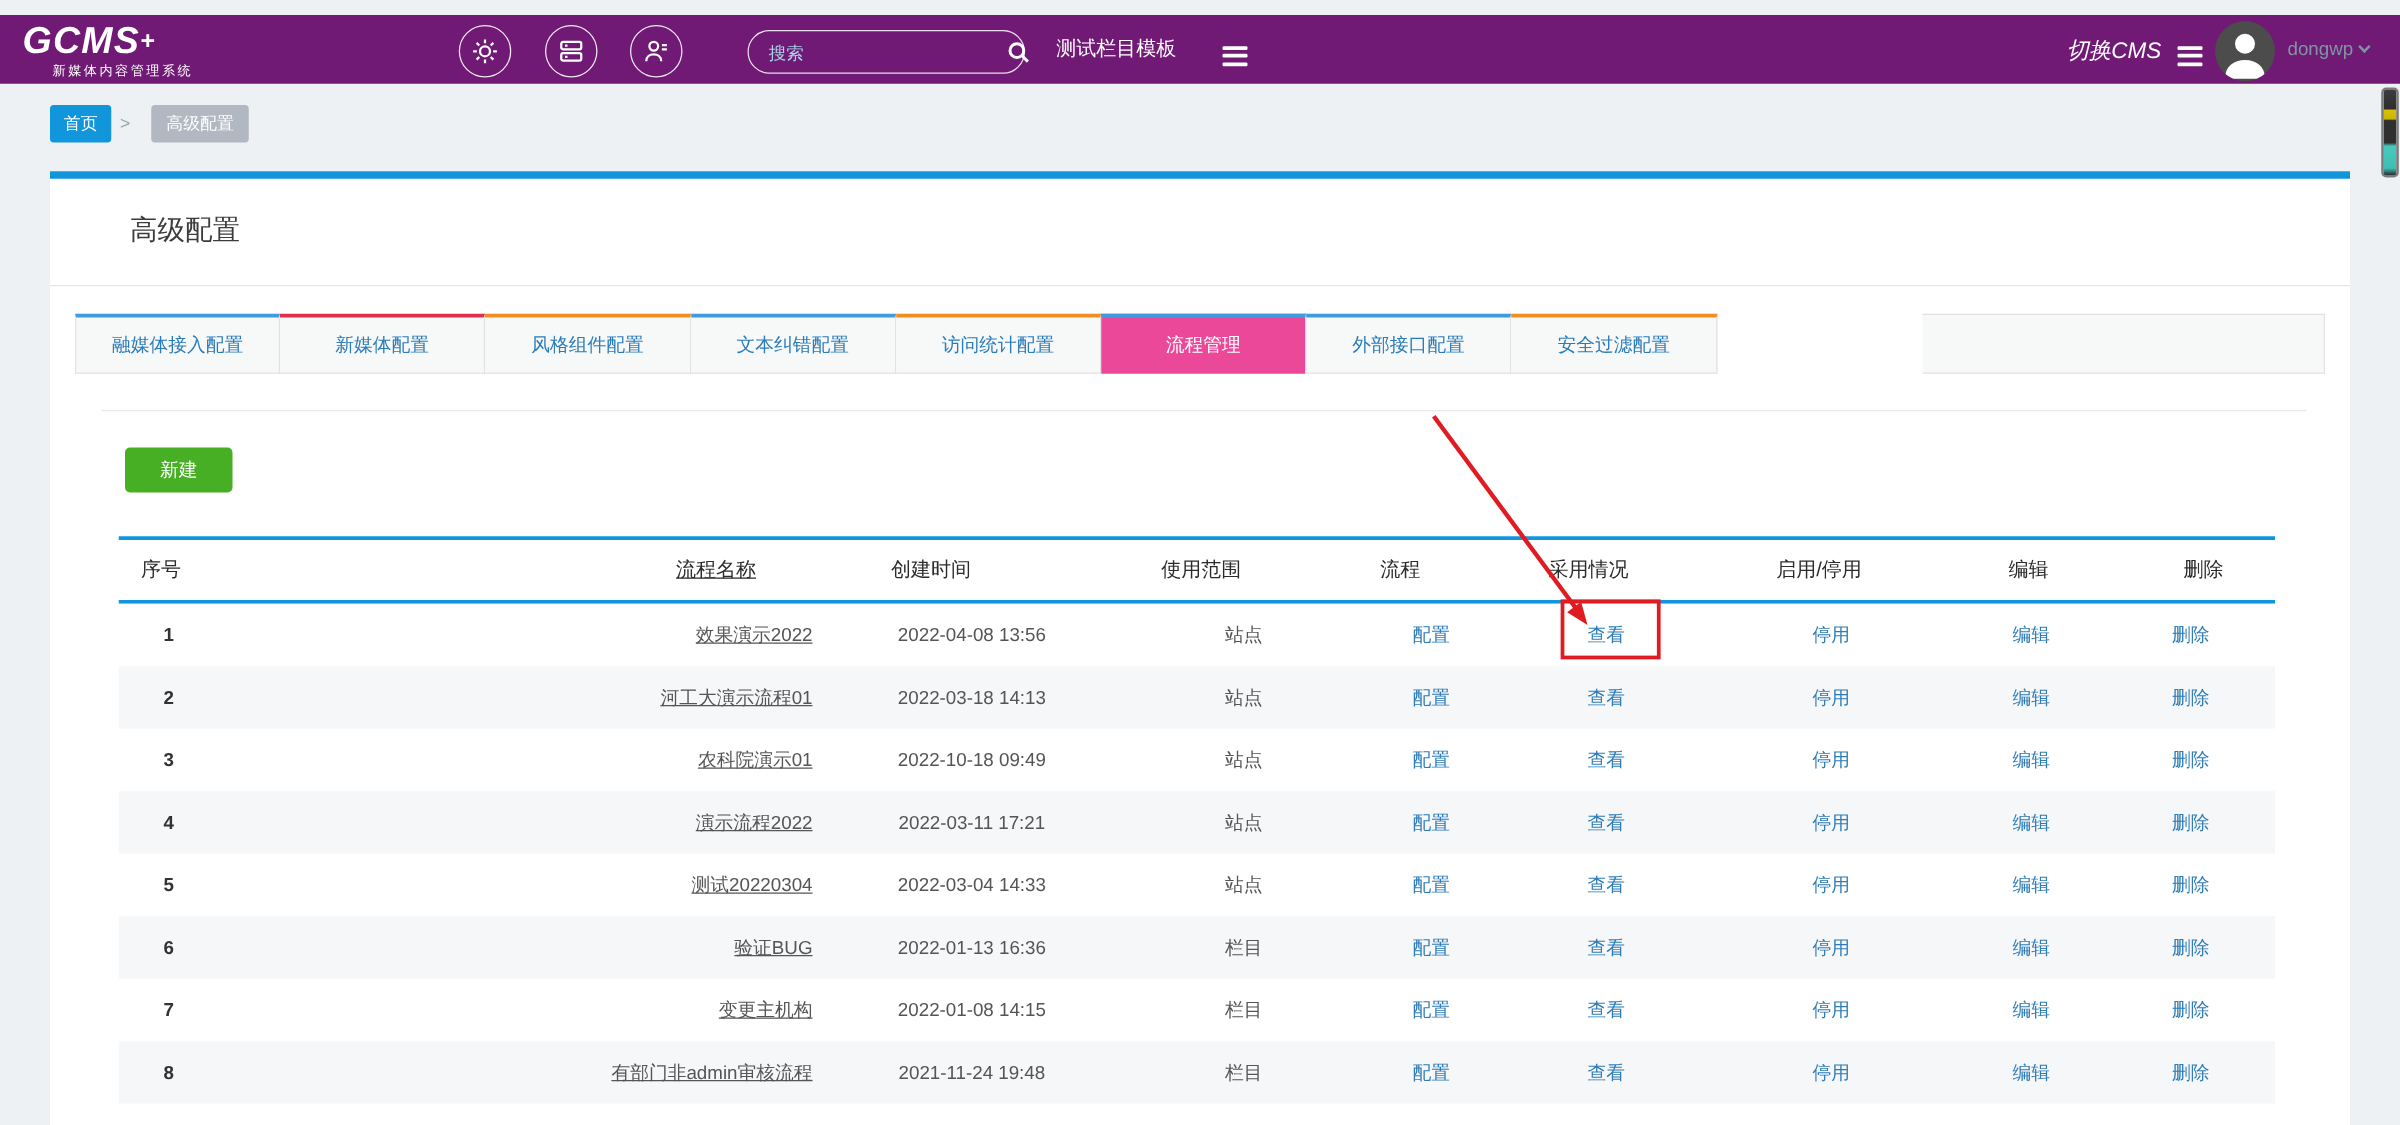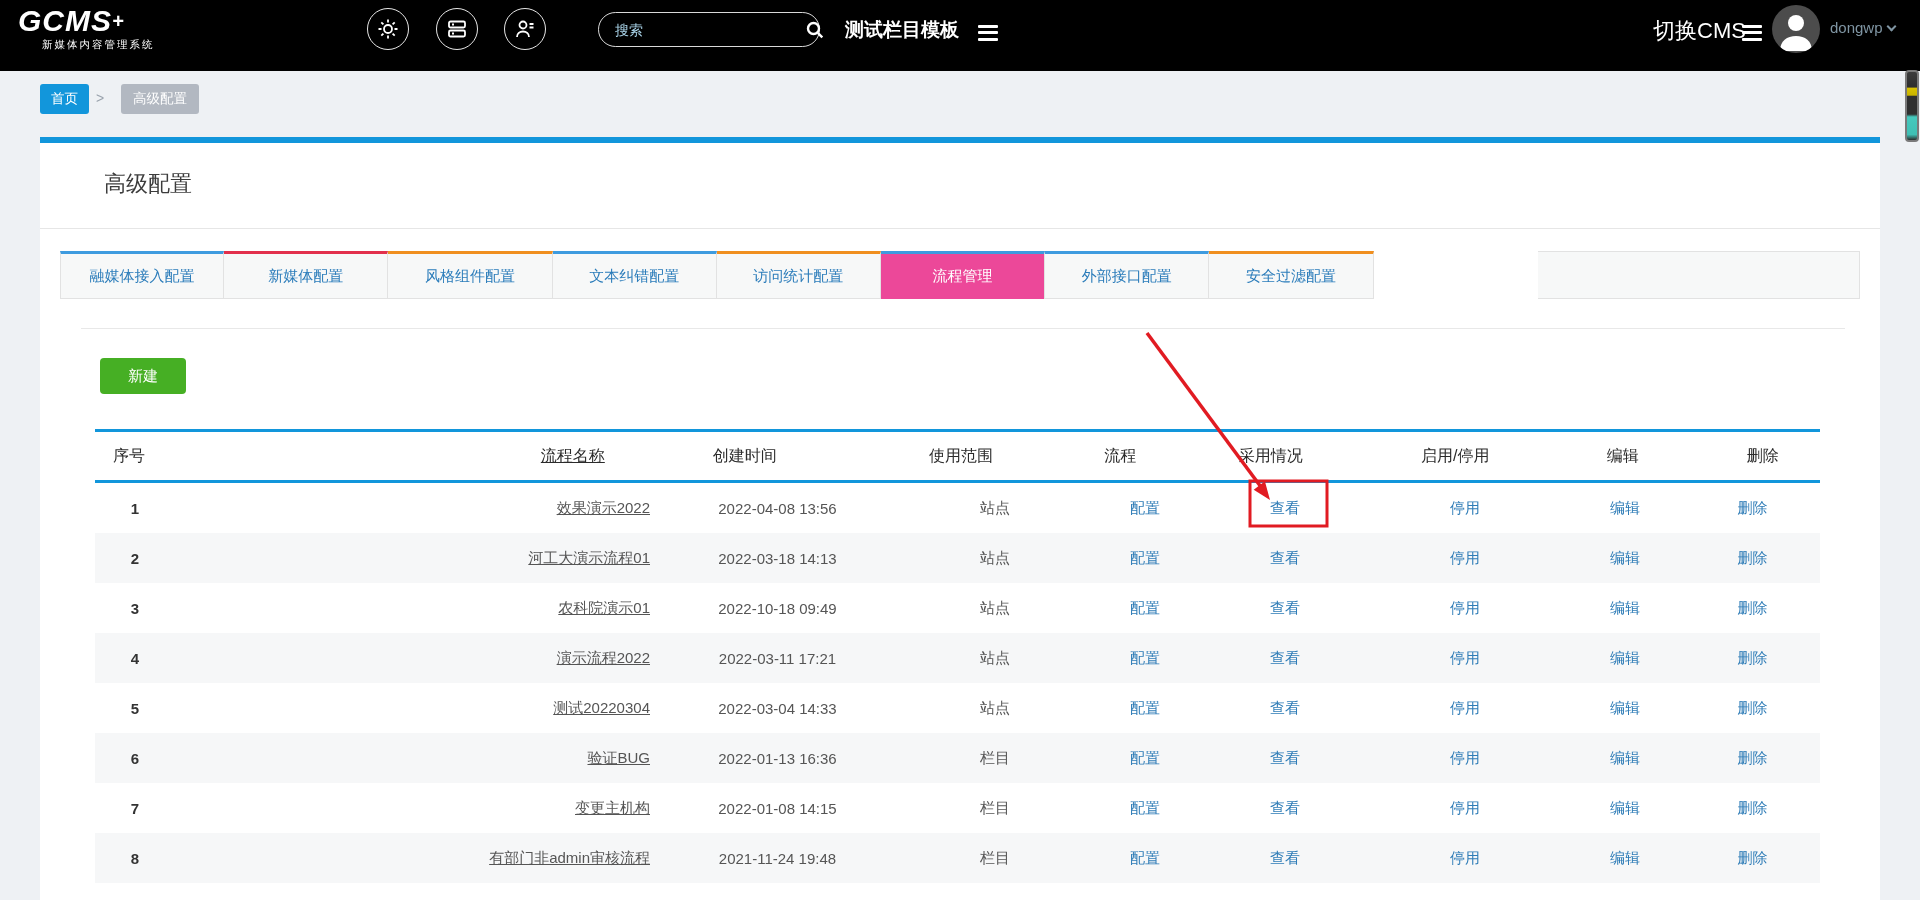--- a/index.html
+++ b/index.html
@@ -1,38 +1,38 @@
 <!DOCTYPE html>
 <html><head>
 <meta charset="utf-8">
 <style>
   * { margin:0; padding:0; box-sizing:border-box; }
   html,body { width:1920px; height:900px; overflow:hidden; }
   body { font-family:"Liberation Sans","DejaVu Sans",sans-serif; background:#eef1f4; position:relative; }
 
   
-  .topbar { position:absolute; left:0; top:0; width:1920px; height:71px; background:#000000; }
+  .topbar { position:absolute; left:0; top:12px; width:1920px; height:55px; background:#701a75; }
   .logo { position:absolute; left:18px; top:5px; color:#fff; }
   .logo-main { font-size:30px; font-weight:bold; font-style:italic; letter-spacing:1px; line-height:32px; }
   .logo-main .plus { font-size:20px; vertical-align:top; }
   .logo-sub { font-size:10.5px; letter-spacing:2px; margin-left:24px; margin-top:1px; }
   .circle-icon { position:absolute; top:8px; width:42px; height:42px; border:1.5px solid rgba(255,255,255,.9);
                  border-radius:50%; display:flex; align-items:center; justify-content:center; cursor:pointer; }
   .ci-1{ left:367px; } .ci-2{ left:436px; } .ci-3{ left:504px; }
   .searchbox { position:absolute; left:598px; top:12px; width:222px; height:35px;
                border:1px solid rgba(255,255,255,.85); border-radius:18px; display:flex; align-items:center; }
   .searchbox input { flex:1; background:transparent; border:none; outline:none; color:#eaf6fc;
                      font-size:14px; padding:0 8px 0 16px; font-family:inherit; }
   .searchbox input::placeholder { color:#a9d3e8; }
   .search-btn { width:34px; height:34px; display:flex; align-items:center; justify-content:center; cursor:pointer; }
-  .tpl-label { position:absolute; left:845px; top:17px; color:#fff; font-size:19px;font-weight:bold; }
+  .tpl-label { position:absolute; left:845px; top:17px; color:#fff; font-size:16px; }
   .burger { display:inline-block; width:20px; cursor:pointer; }
   .burger span { display:block; height:3px; background:#fff; margin:3.5px 0; border-radius:1px; }
   .tpl-burger { position:absolute; left:978px; top:21px; }
-  .switch-cms { position:absolute; left:1653px; top:16px; color:#fff; font-size:22px; cursor:pointer; }
+  .switch-cms { position:absolute; left:1653px; top:16px; color:#fff; font-size:18px; cursor:pointer;font-style:italic; }
   .right-burger { position:absolute; left:1742px; top:21px; }
   .avatar { position:absolute; left:1772px; top:5px; width:48px; height:48px; border-radius:50%;
             background:#4c4c4c; overflow:hidden; cursor:pointer; }
   .username { position:absolute; left:1830px; top:19px; color:#7f95a3; font-size:15px; cursor:pointer; }
   .username .chev { display:inline-block; width:7px; height:7px; border-right:2px solid #7f95a3;
                     border-bottom:2px solid #7f95a3; transform:rotate(45deg); margin-left:5px; vertical-align:3px; }
 
   
   .scroll-widget { position:absolute; left:1905px; top:70px; width:14px; height:72px; border-radius:4px;
                    border:2px solid #7a7a7a; background:

